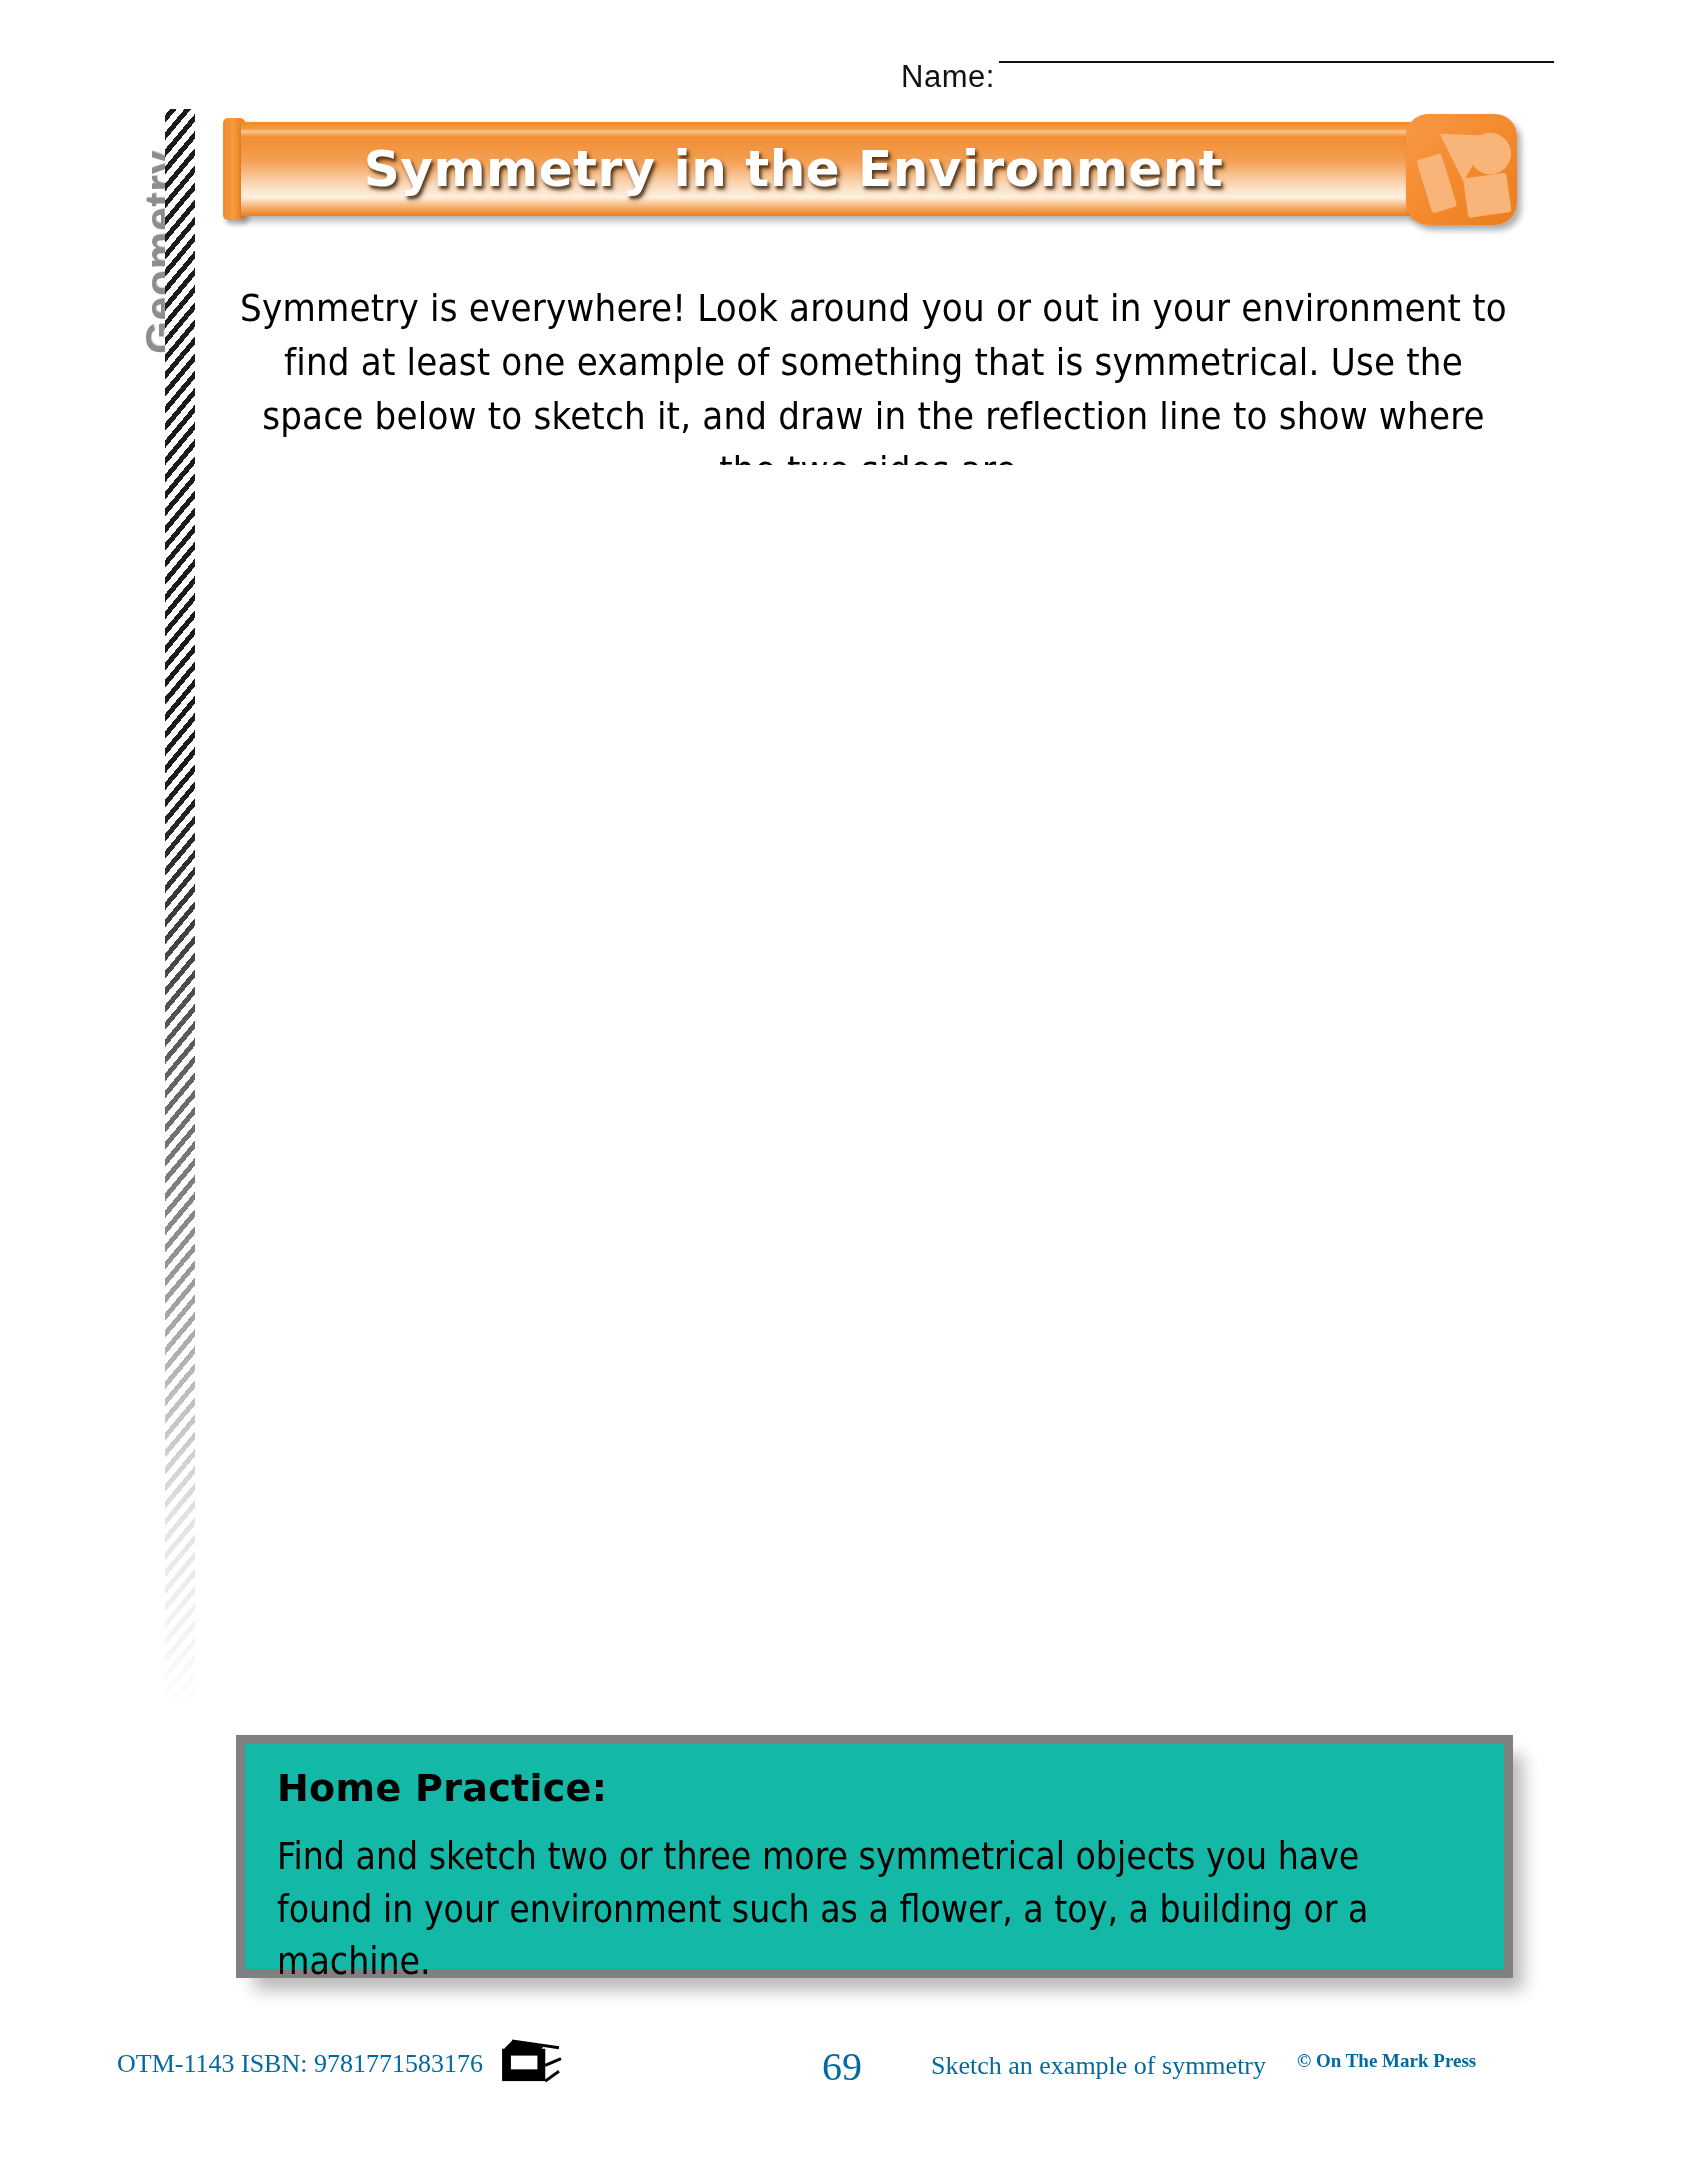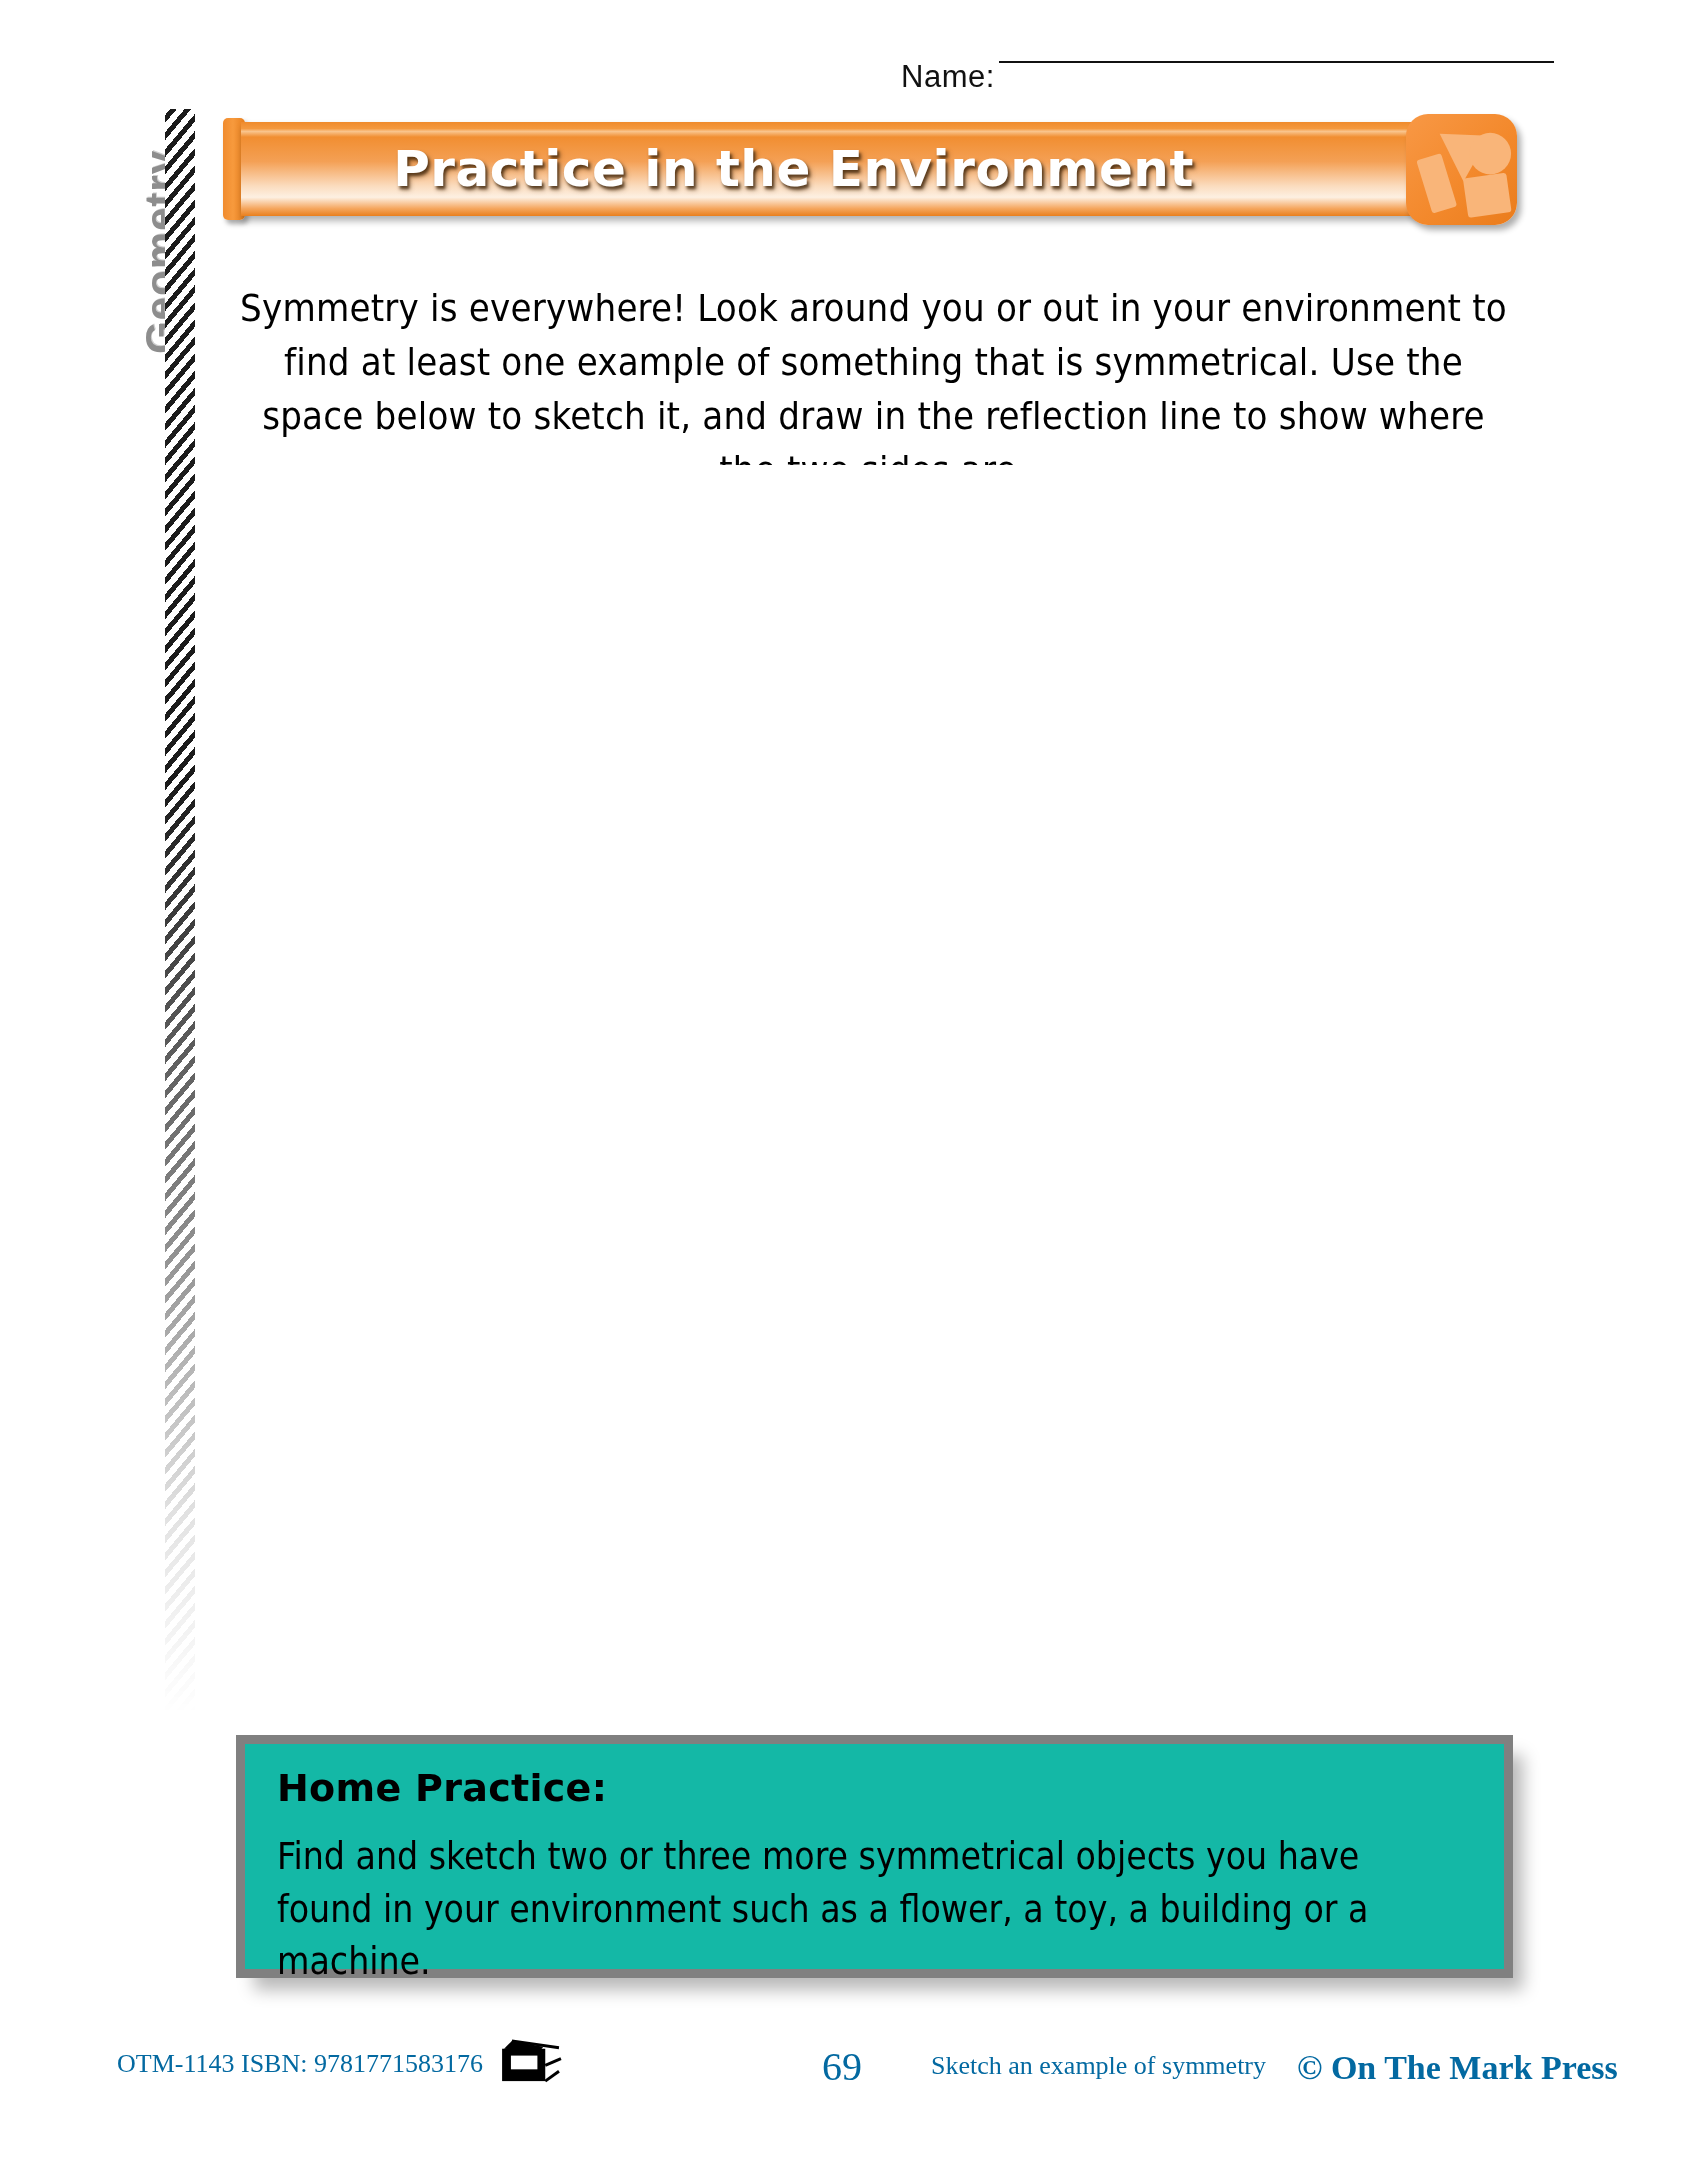--- a/index.html
+++ b/index.html
@@ -226,39 +226,39 @@
     height: 59px;
     font-family: "Liberation Serif", serif;
     color: #0369a1;
   }
   .footer-item { position: absolute; white-space: nowrap; line-height: 1; }
   #footer-isbn { left: 117px; top: 14px; font-size: 26px; }
   #footer-scan-icon { left: 500px; top: -2px; width: 65px; height: 51px; }
   #footer-scan-icon svg { display: block; }
   #footer-page { left: 822px; top: 10px; font-size: 40px; }
   #footer-desc { left: 931px; top: 16px; font-size: 26px; }
-  #footer-copy { left: 1297px; top: 14px; font-size: 34px; font-weight: bold; }
+  #footer-copy { left: 1297px; top: 14px; font-size: 19px; font-weight: bold; }
 </style>
 </head>
 <body>
 
 <div id="name-row">
   <span id="name-label">Name:</span>
   <span id="name-rule"></span>
 </div>
 
 <div id="subject-strip">
   <div id="subject-label">Geometry</div>
   <div id="subject-hatch"></div>
 </div>
 
 <div id="banner">
   <div id="banner-cap"></div>
   <div id="banner-body">
-    <div id="banner-title">Practice in the Environment</div>
+    <div id="banner-title">Symmetry in the Environment</div>
   </div>
   <div id="banner-icon">
     <svg width="111" height="111" viewBox="0 0 112 112" aria-hidden="true">
       <polygon points="34,20 84,22 58,68" fill="#f9b579"></polygon>
       <circle cx="85" cy="40" r="21" fill="#f9b579"></circle>
       <rect x="18" y="42" width="26" height="56" rx="3" fill="#f9b579" transform="rotate(-17 31 70)"></rect>
       <rect x="60" y="62" width="44" height="40" rx="3" fill="#f9b579" transform="rotate(-8 82 82)"></rect>
     </svg>
   </div>
 </div>

